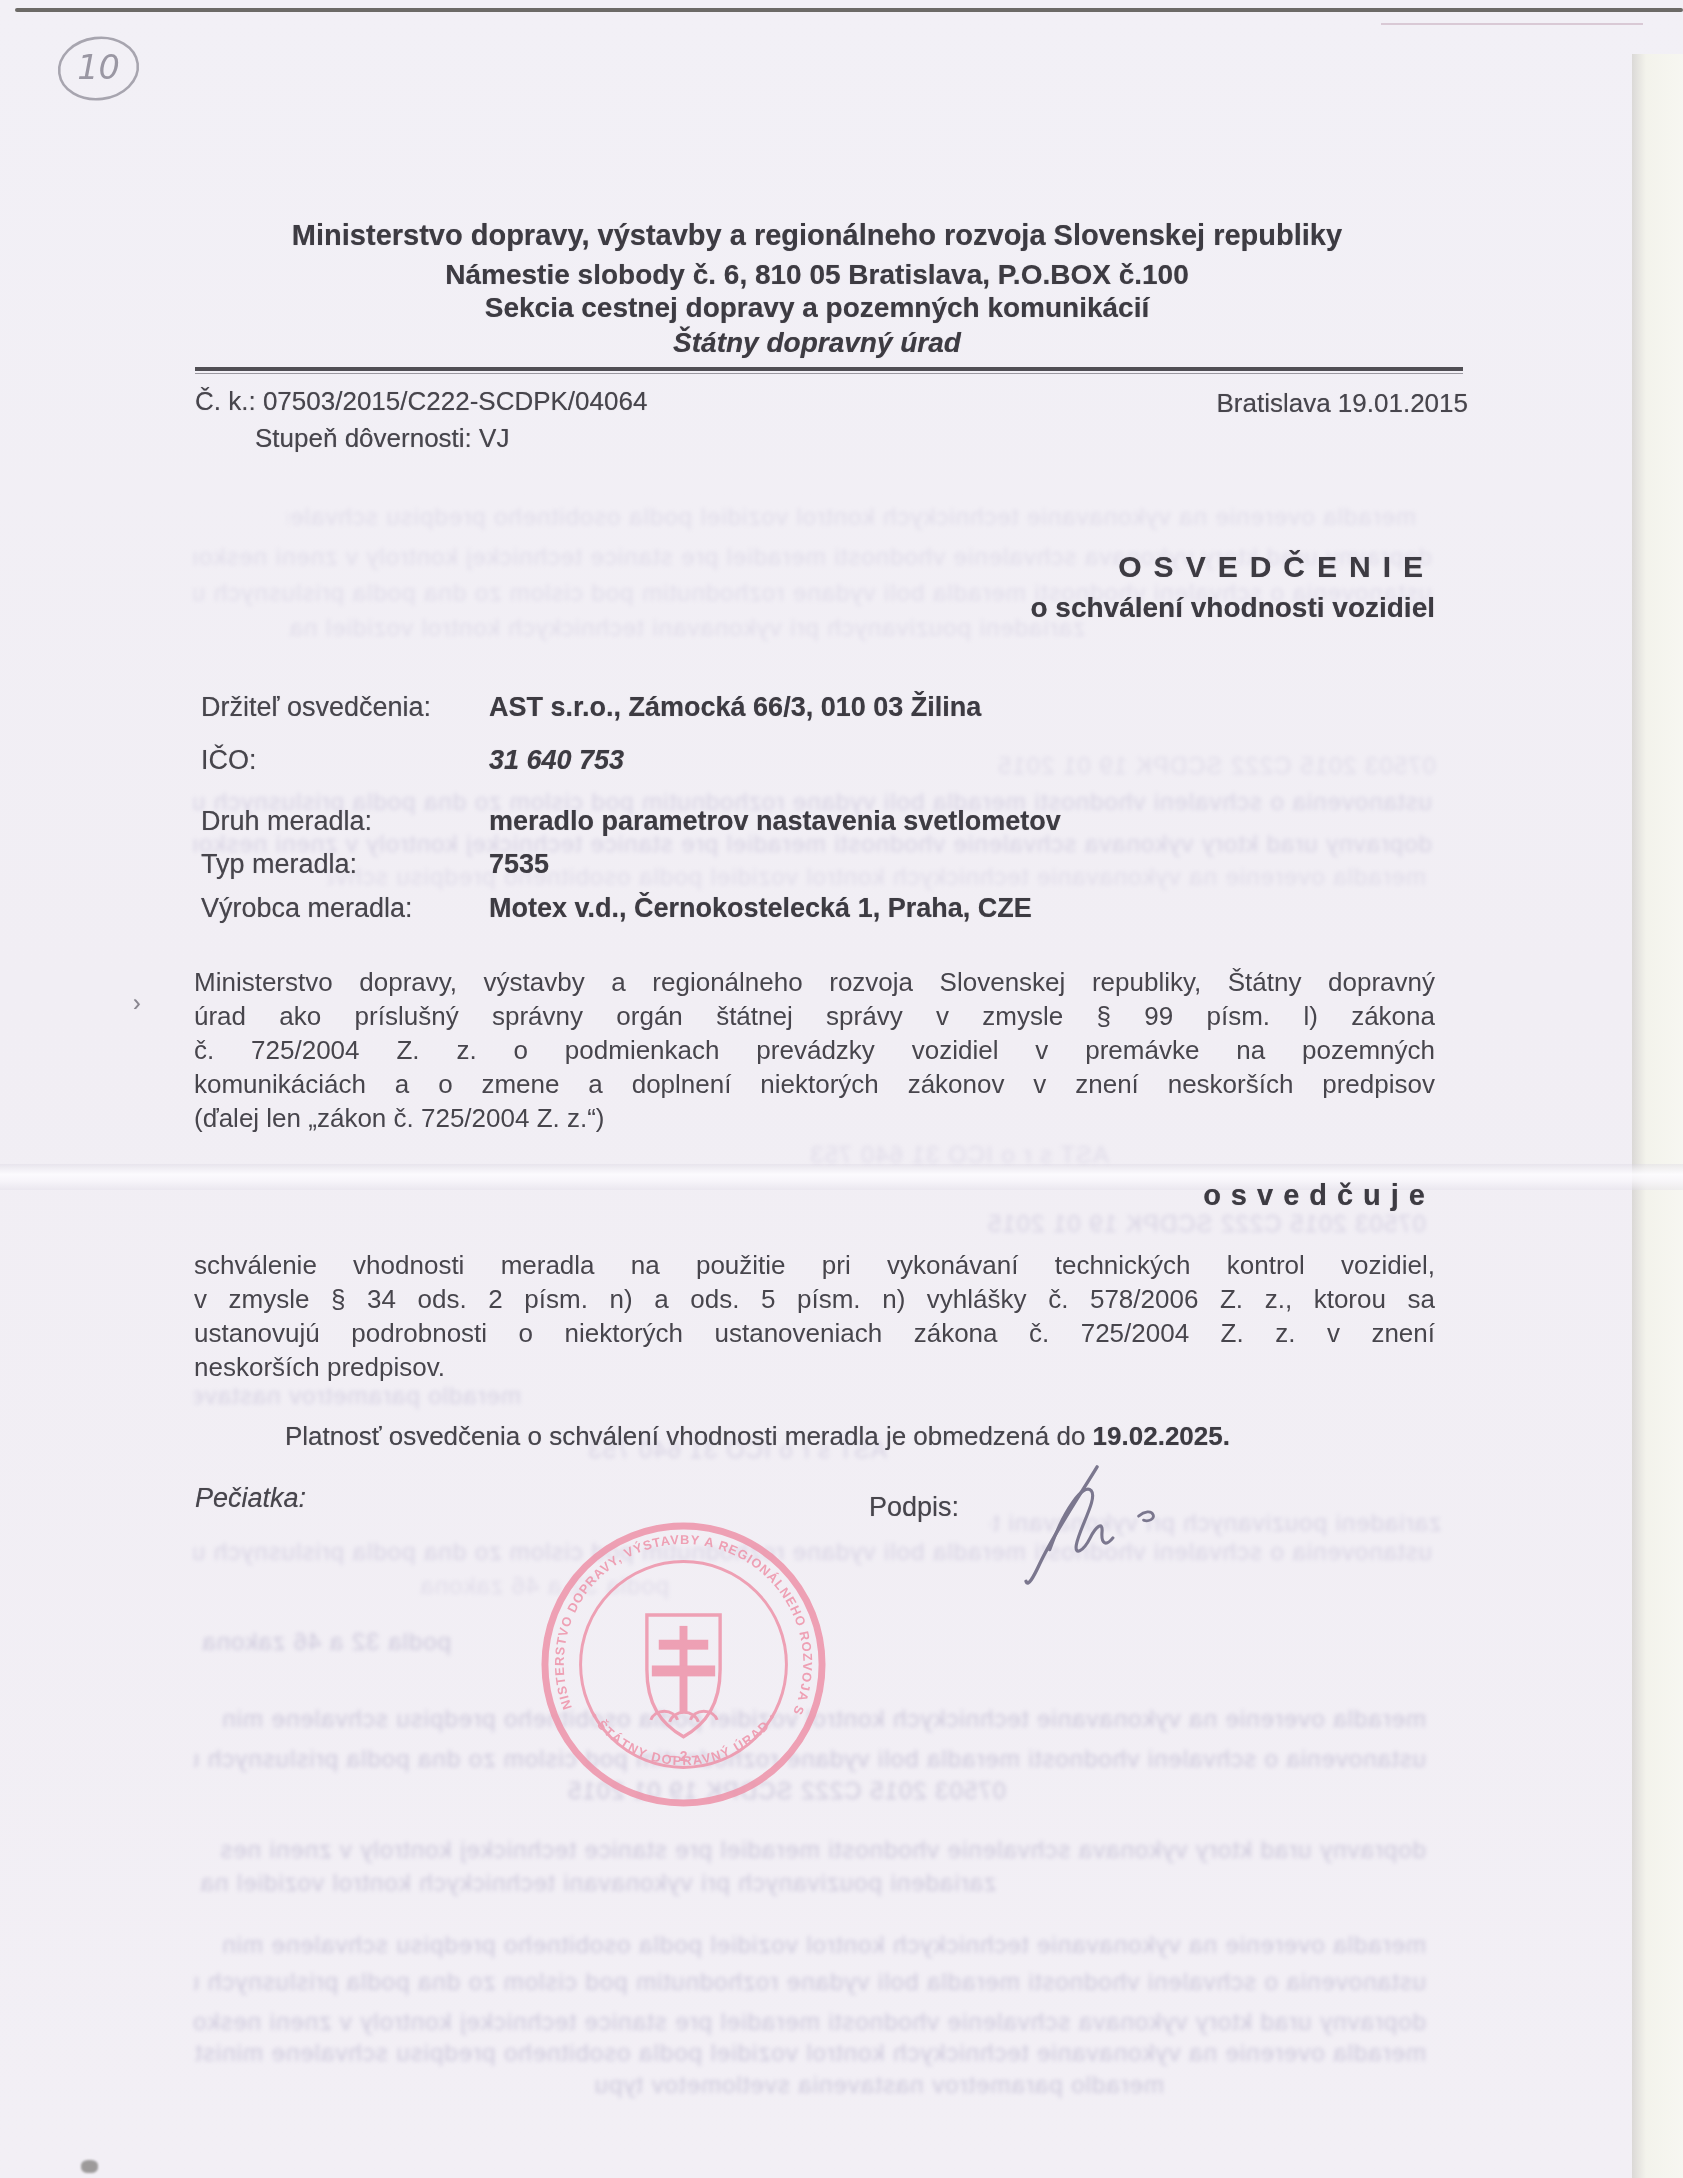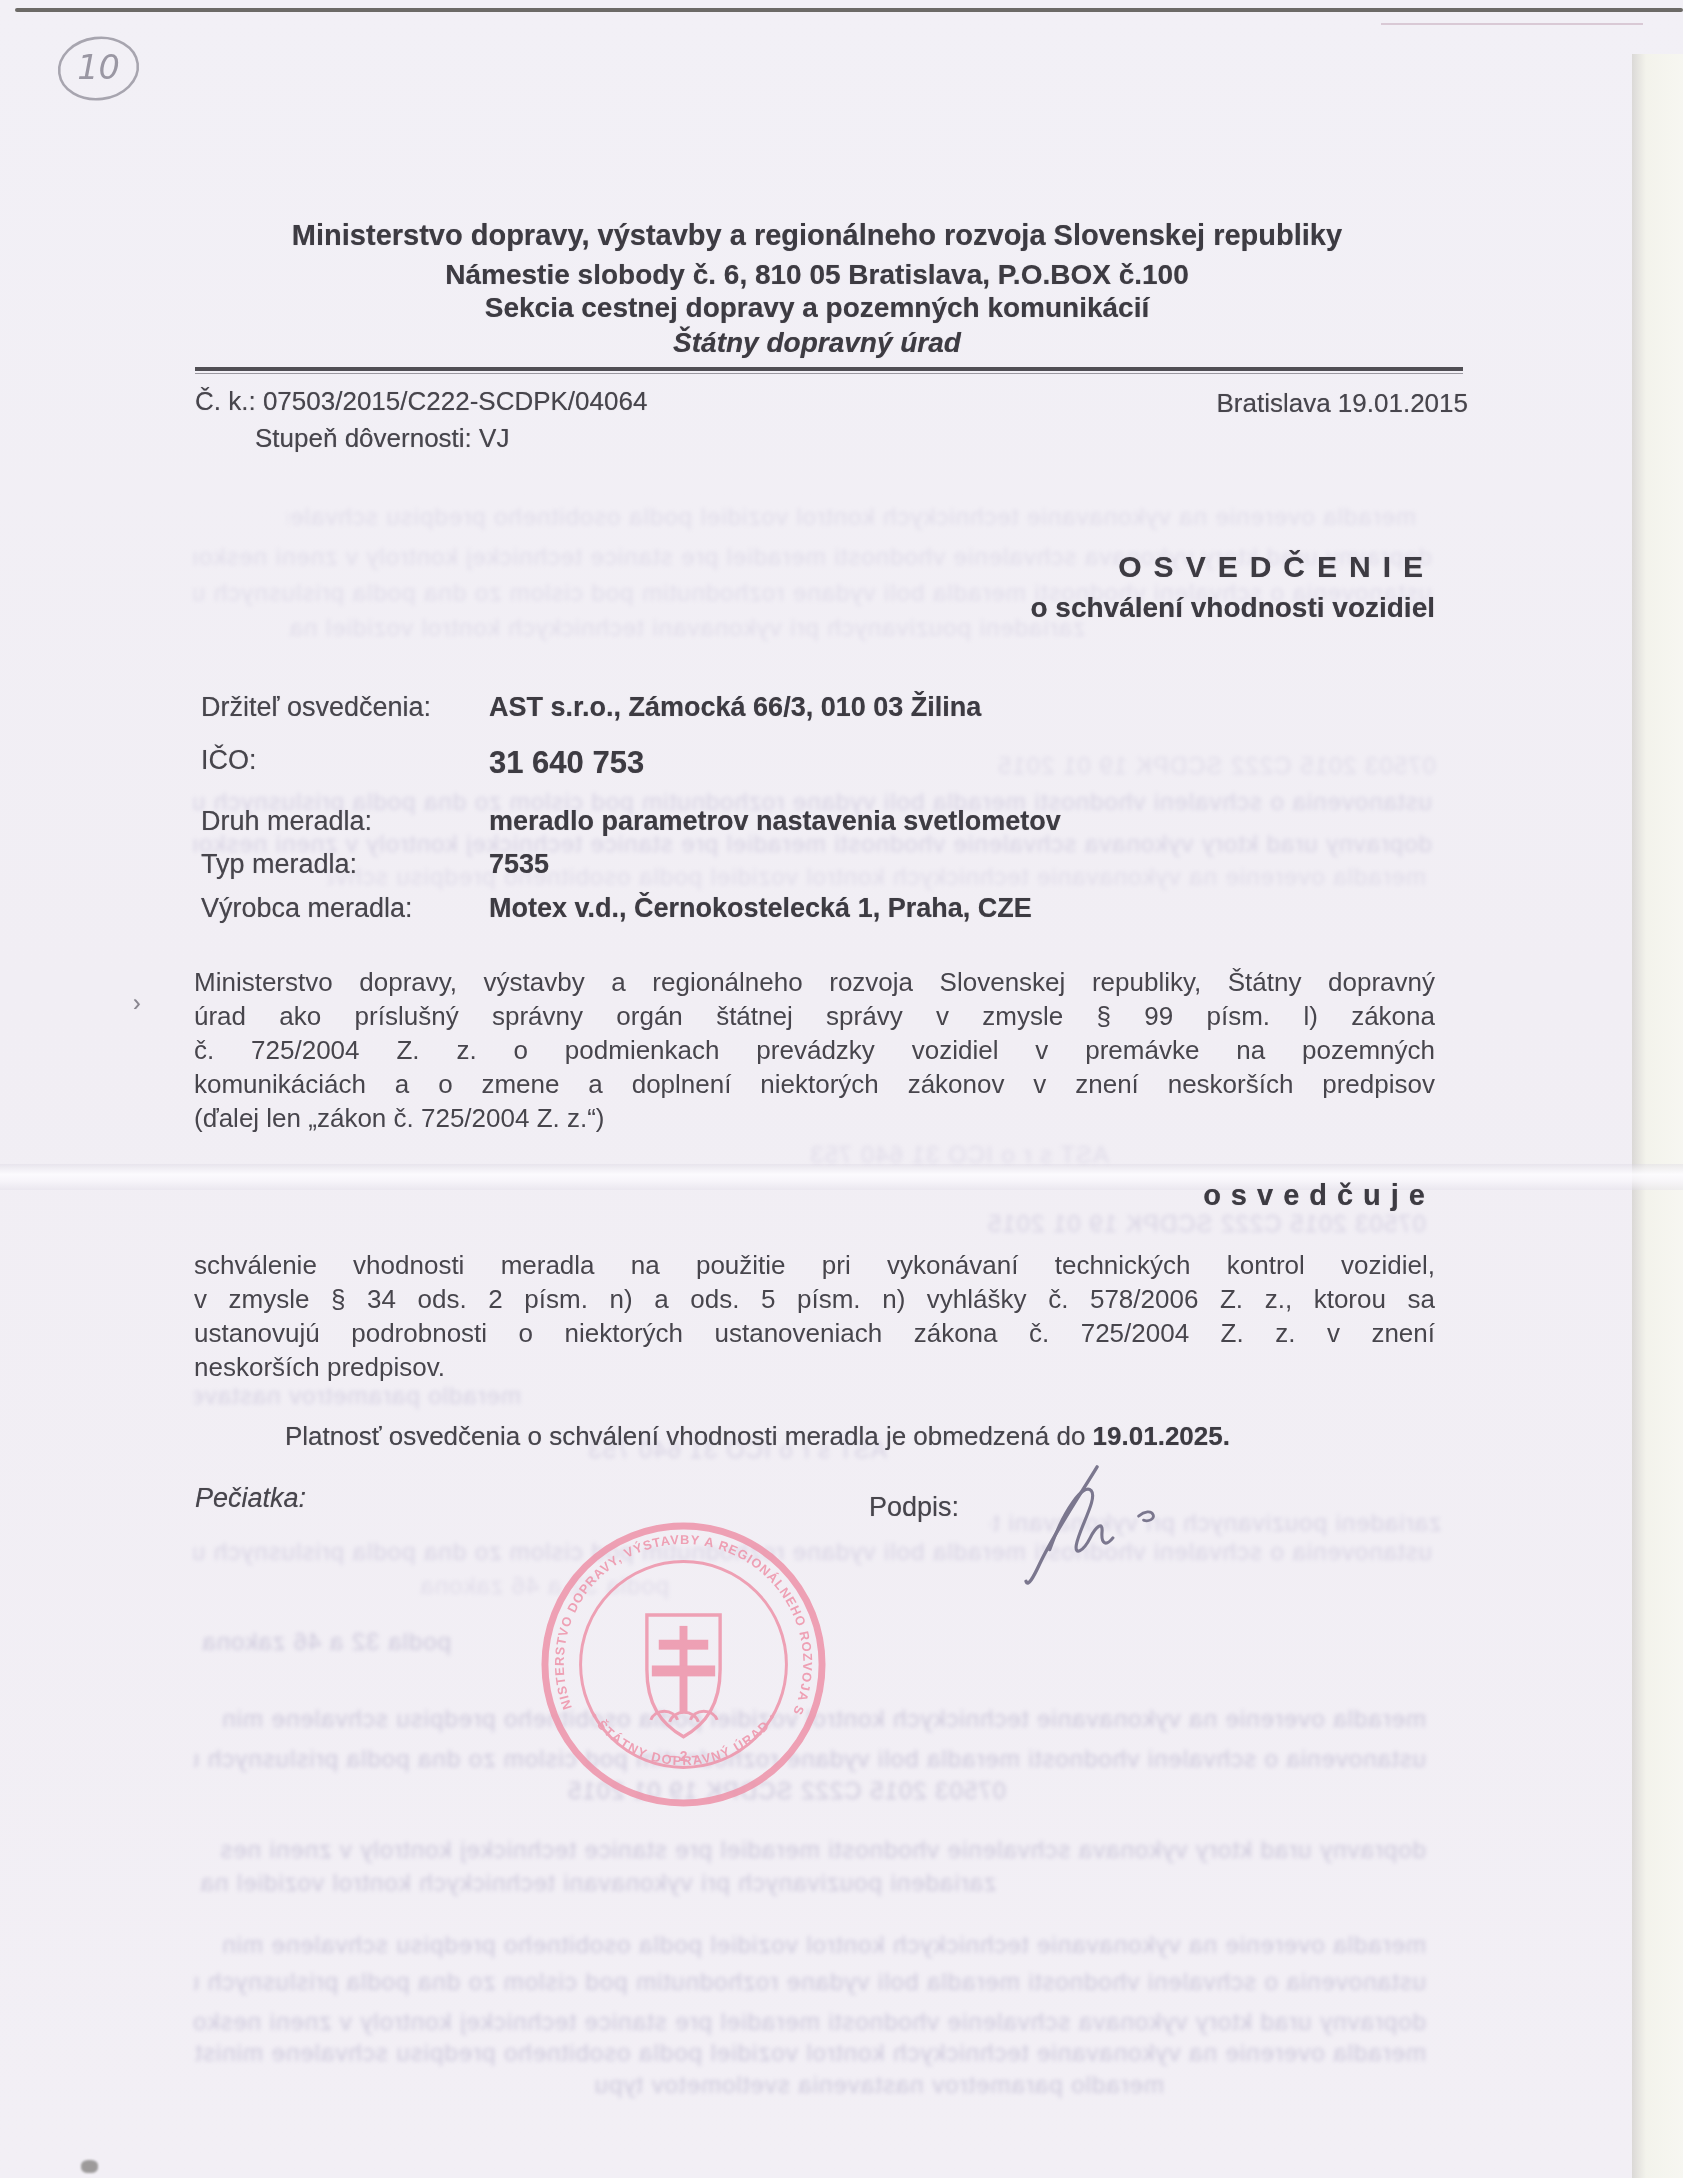--- a/index.html
+++ b/index.html
@@ -100,21 +100,21 @@
   <div class="txt" style="right:215px;top:388px;font-size:26px;">Bratislava 19.01.2015</div>
   <div class="txt" style="left:255px;top:423px;font-size:26px;">Stupeň dôvernosti: VJ</div>
 
   <div class="center-col txt b" style="top:550px;font-size:30px;letter-spacing:12px;">OSVEDČENIE</div>
   <div class="center-col txt b" style="top:592px;font-size:28px;">o schválení vhodnosti vozidiel</div>
 
   <div class="txt" style="left:201px;top:692px;font-size:27px;">Držiteľ osvedčenia:</div>
   <div class="txt b" style="left:489px;top:692px;font-size:27px;">AST s.r.o., Zámocká 66/3, 010 03 Žilina</div>
 
   <div class="txt" style="left:201px;top:745px;font-size:27px;">IČO:</div>
-  <div class="txt b" style="left:489px;top:745px;font-size:31px;">31 640 753</div>
+  <div class="txt b" style="left:489px;top:745px;font-size:27px;font-style:italic;">31 640 753</div>
 
   <div class="txt" style="left:201px;top:806px;font-size:27px;">Druh meradla:</div>
   <div class="txt b" style="left:489px;top:806px;font-size:27px;">meradlo parametrov nastavenia svetlometov</div>
 
   <div class="txt" style="left:201px;top:849px;font-size:27px;">Typ meradla:</div>
   <div class="txt b" style="left:489px;top:849px;font-size:27px;">7535</div>
 
   <div class="txt" style="left:201px;top:893px;font-size:27px;">Výrobca meradla:</div>
   <div class="txt b" style="left:489px;top:893px;font-size:27px;">Motex v.d., Černokostelecká 1, Praha, CZE</div>
 
@@ -129,21 +129,21 @@
   <div class="center-col txt b" style="top:1179px;font-size:29px;letter-spacing:10px;">osvedčuje</div>
 
   <div class="para" style="top:1248px;">
     <div class="jl">schválenie vhodnosti meradla na použitie pri vykonávaní technických kontrol vozidiel,</div>
     <div class="jl">v zmysle § 34 ods. 2 písm. n) a ods. 5 písm. n) vyhlášky č. 578/2006 Z. z., ktorou sa</div>
     <div class="jl">ustanovujú podrobnosti o niektorých ustanoveniach zákona č. 725/2004 Z. z. v znení</div>
     <div>neskorších predpisov.</div>
   </div>
 
   <div class="txt" style="left:285px;top:1421px;font-size:26px;">
-    <span>Platnosť osvedčenia o schválení vhodnosti meradla je obmedzená do </span><span class="b">19.01.2025.</span>
+    <span>Platnosť osvedčenia o schválení vhodnosti meradla je obmedzená do </span><span class="b">19.02.2025.</span>
   </div>
 
   <div class="txt" style="left:195px;top:1483px;font-size:27px;font-style:italic;">Pečiatka:</div>
   <div class="txt" style="left:869px;top:1492px;font-size:27px;">Podpis:</div>
 
   <svg class="sig" viewBox="0 0 170 155">
     <path d="M 78,14 C 66,34 34,82 20,112 C 14,125 8,136 6,130" fill="none" stroke="#6f6b84" stroke-width="3.4" stroke-linecap="round"></path>
     <path d="M 30,98 C 44,58 64,30 72,38 C 79,46 60,76 57,93 C 55,104 64,100 71,86 C 77,74 84,69 83,80 C 82,92 87,95 94,86" fill="none" stroke="#6f6b84" stroke-width="3.2" stroke-linecap="round"></path>
     <path d="M 120,64 C 126,59 133,58 135,63 C 136,67 130,70 125,68" fill="none" stroke="#6f6b84" stroke-width="2.8" stroke-linecap="round"></path>
   </svg>

